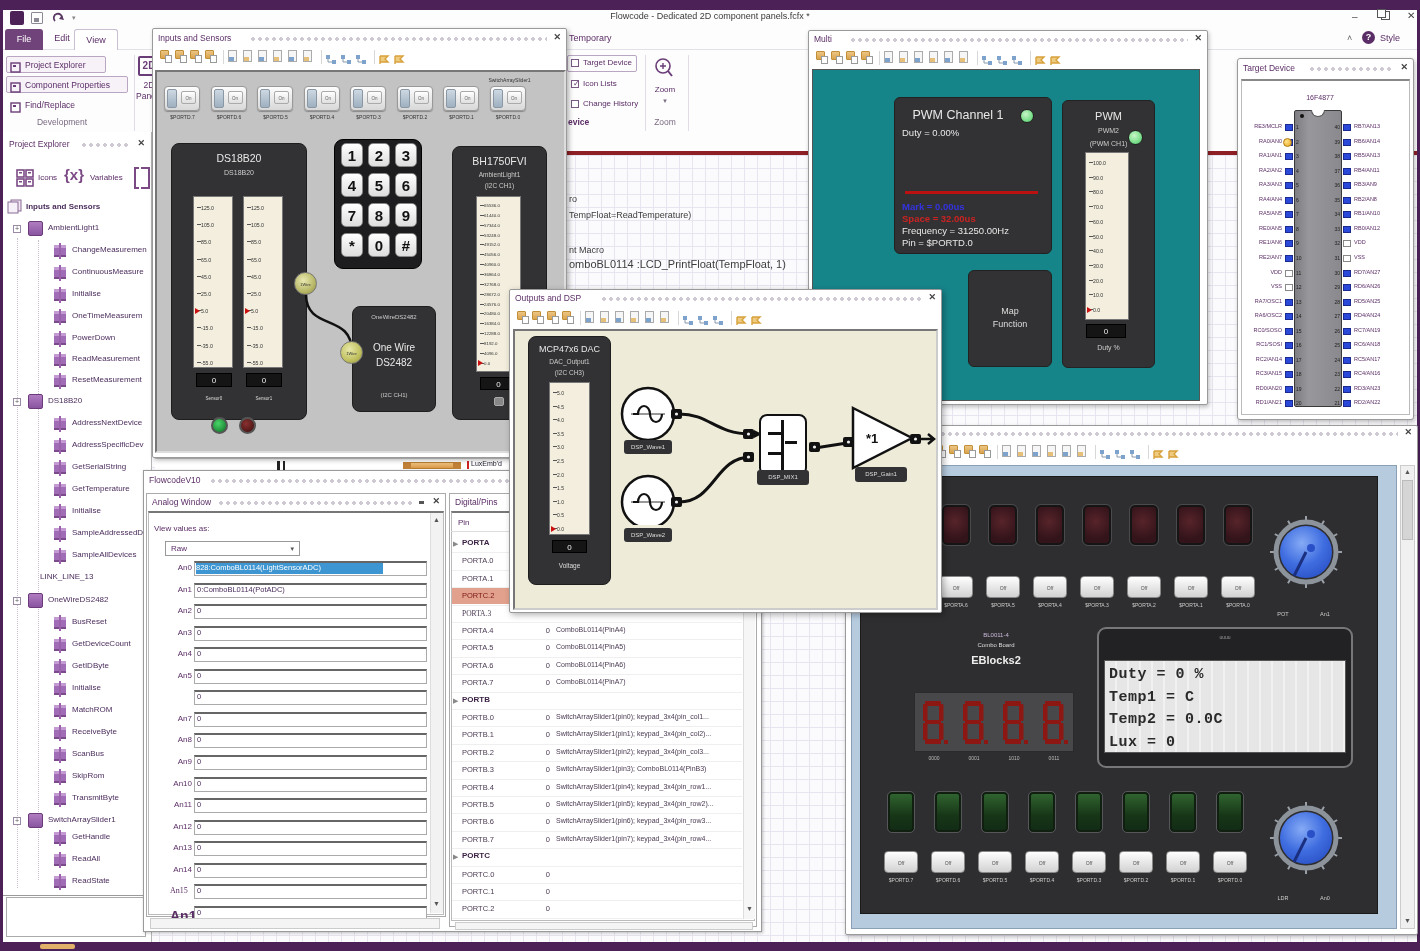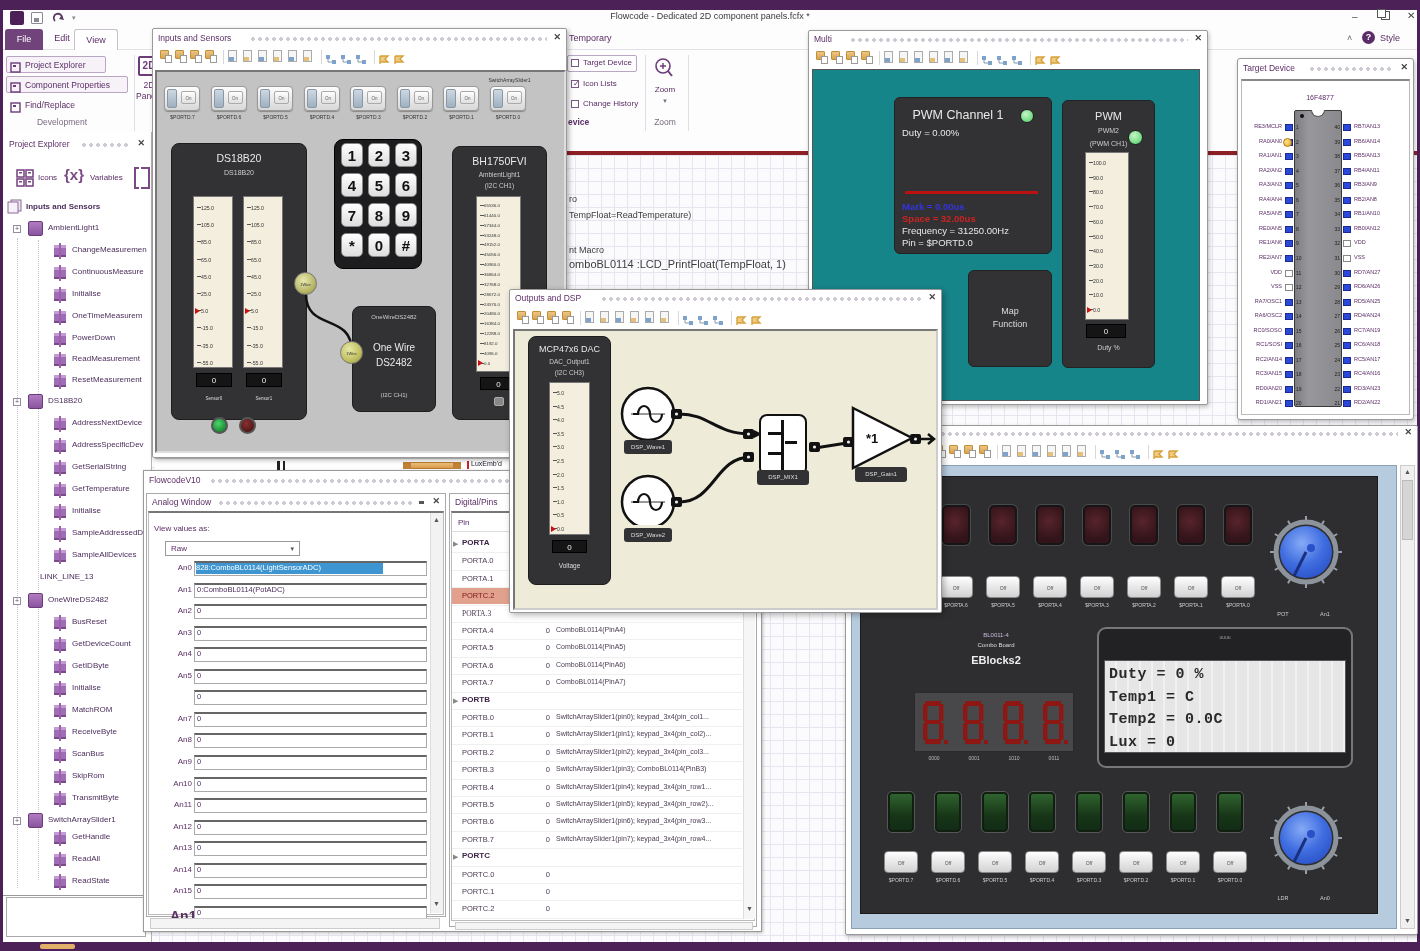--- a/index.html
+++ b/index.html
@@ -377,21 +377,21 @@
 <div style="position:absolute;left:197px;top:800.05px;width:220px;height:11px;font-size:7.5px;color:#4b2d5c;">0</div>
 <div style="position:absolute;left:170px;top:821.6px;width:22px;height:11px;font-size:8px;color:#5b2d66;text-align:right;">An12</div>
 <div style="position:absolute;left:194px;top:819.6px;width:233px;height:15px;background:#fff;border:1px solid #aaa;border-top:2px solid #666;"></div>
 <div style="position:absolute;left:197px;top:821.6px;width:220px;height:11px;font-size:7.5px;color:#4b2d5c;">0</div>
 <div style="position:absolute;left:170px;top:843.1500000000001px;width:22px;height:11px;font-size:8px;color:#5b2d66;text-align:right;">An13</div>
 <div style="position:absolute;left:194px;top:841.1500000000001px;width:233px;height:15px;background:#fff;border:1px solid #aaa;border-top:2px solid #666;"></div>
 <div style="position:absolute;left:197px;top:843.1500000000001px;width:220px;height:11px;font-size:7.5px;color:#4b2d5c;">0</div>
 <div style="position:absolute;left:170px;top:864.7px;width:22px;height:11px;font-size:8px;color:#5b2d66;text-align:right;">An14</div>
 <div style="position:absolute;left:194px;top:862.7px;width:233px;height:15px;background:#fff;border:1px solid #aaa;border-top:2px solid #666;"></div>
 <div style="position:absolute;left:197px;top:864.7px;width:220px;height:11px;font-size:7.5px;color:#4b2d5c;">0</div>
-<div style="position:absolute;left:170px;top:886.25px;width:22px;height:11px;font-size:8px;color:#5b2d66;text-align:right;">An15</div>
+<div style="position:absolute;left:170px;top:886.25px;width:22px;height:11px;font-size:8px;color:#5b2d66;text-align:left;font-family:Liberation Serif, serif;">An15</div>
 <div style="position:absolute;left:194px;top:884.25px;width:233px;height:15px;background:#fff;border:1px solid #aaa;border-top:2px solid #666;"></div>
 <div style="position:absolute;left:197px;top:886.25px;width:220px;height:11px;font-size:7.5px;color:#4b2d5c;">0</div>
 <div style="position:absolute;left:170px;top:907.8px;width:22px;height:11px;font-size:14px;color:#5b2d66;text-align:right;font-weight:bold;">An16</div>
 <div style="position:absolute;left:194px;top:905.8px;width:233px;height:15px;background:#fff;border:1px solid #aaa;border-top:2px solid #666;"></div>
 <div style="position:absolute;left:197px;top:907.8px;width:220px;height:11px;font-size:7.5px;color:#4b2d5c;">0</div>
 <div style="position:absolute;left:430px;top:513px;width:13px;height:400px;background:#f2f2f2;border-left:1px solid #ddd;"></div>
 <div style="position:absolute;left:431px;top:516px;width:11px;height:10px;font-size:7px;color:#555;text-align:center;">▲</div>
 <div style="position:absolute;left:431px;top:900px;width:11px;height:10px;font-size:7px;color:#555;text-align:center;">▼</div>
 <div style="position:absolute;left:150px;top:918px;width:290px;height:11px;background:#f4f4f4;border:1px solid #ccc;"></div>
 <div style="position:absolute;left:449px;top:493px;width:308px;height:434px;background:#fff;border:1px solid #aaa;"></div>

